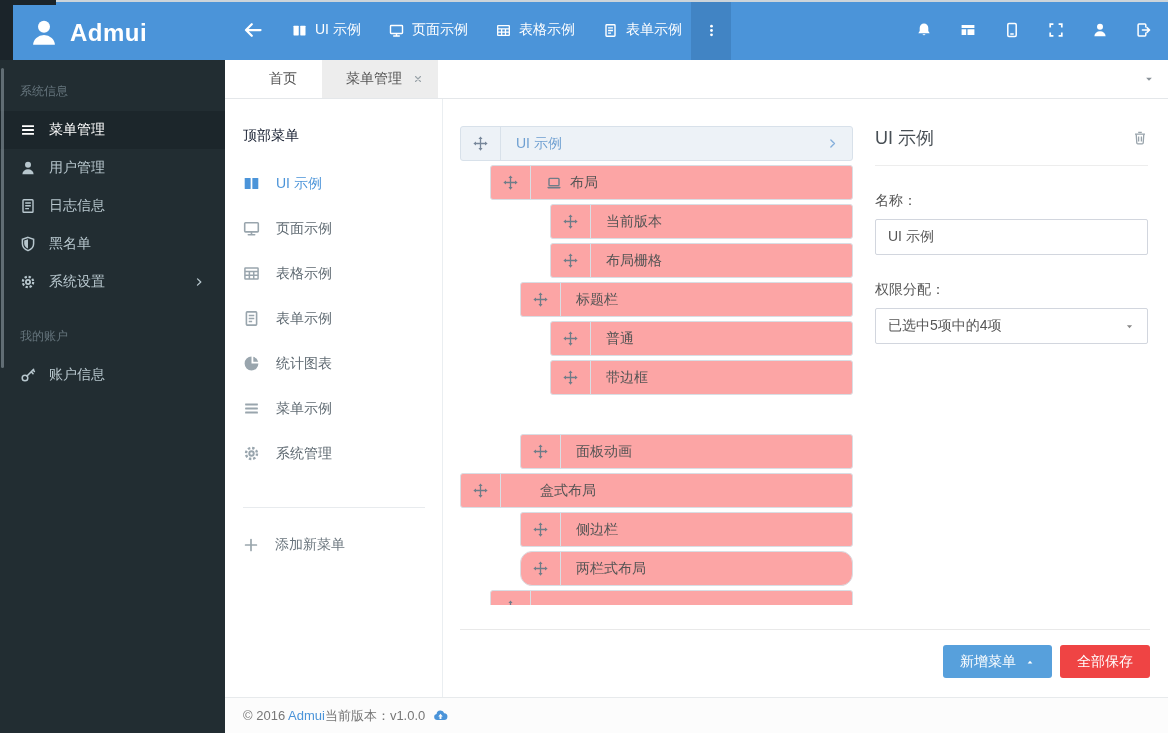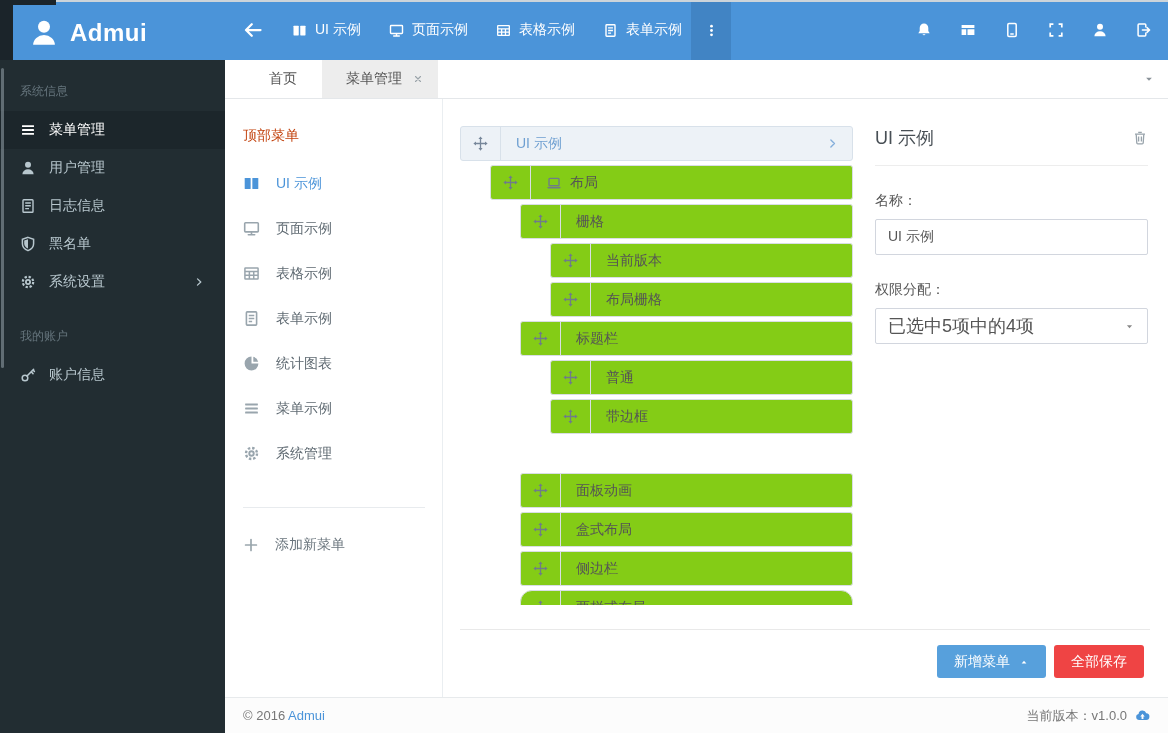--- a/index.html
+++ b/index.html
@@ -42,63 +42,63 @@
 #tabbar{position:relative;height:39px;background:#fff;border-bottom:1px solid #e4e7ea;display:flex;padding-left:19px}
 .tab{display:flex;align-items:center;gap:11px;padding:0 25px;font-size:14px;color:#555;height:38px;cursor:pointer}
 .tab.active{background:#ededed;padding:0 15px 0 24px}
 .tab-close{width:10px;height:10px;color:#9aa3a9;cursor:pointer}
 #tab-caret{position:absolute;right:6px;top:0;height:38px;width:26px;display:flex;align-items:center;justify-content:center;color:#8a9299;cursor:pointer}
 #tab-caret .ic{width:12px;height:12px}
 #content{position:absolute;left:0;top:39px;width:943px;height:598px;background:#fff}
 
 
 #menu-col{position:absolute;left:0;top:0;width:218px;height:598px;border-right:1px solid #eaeef1}
-.menu-col-title{position:absolute;left:18px;top:28px;font-size:14px;color:#c2410c}
+.menu-col-title{position:absolute;left:18px;top:28px;font-size:14px;color:#0f172a}
 #menu-list{position:absolute;left:0;top:62px;width:100%}
 .menu-item{display:flex;align-items:center;gap:16px;height:45px;padding-left:18px;font-size:14px;color:#5f6a72;cursor:pointer}
 .menu-item .ic{width:17px;height:17px;color:#99a5ad}
 .menu-item.active{color:#4b94d9}
 .menu-item.active .ic{color:#4b94d9}
 .menu-divider{position:absolute;left:18px;top:408px;width:182px;height:1px;background:#e8ebee}
 .menu-add{position:absolute;left:0;top:423px;width:100%;display:flex;align-items:center;gap:16px;height:45px;padding-left:18px;font-size:14px;color:#6a757d;cursor:pointer}
 .menu-add .ic{width:16px;height:16px;color:#9aa6ad}
 
 
 #tree{position:absolute;left:235px;top:27px;width:393px;height:479px;overflow:hidden}
-.tree-row{display:flex;align-items:stretch;height:35px;margin-bottom:4px;background:#84cc16;border:1px solid #d9dee4;border-radius:3px;cursor:pointer}
+.tree-row{display:flex;align-items:stretch;height:35px;margin-bottom:4px;background:#fca5a5;border:1px solid #d9dee4;border-radius:3px;cursor:pointer}
 .tree-handle{width:40px;display:flex;align-items:center;justify-content:center;border-right:1px solid #d9dee4;color:#6f7c88;cursor:move}
 .tree-handle .ic{width:15px;height:15px}
 .tree-label{display:flex;align-items:center;gap:8px;padding-left:15px;font-size:14px;color:#555;flex:1}
 .tree-label .ic{width:16px;height:16px;color:#6f7c88}
 .tree-chev{display:flex;align-items:center;padding-right:13px;color:#84aedb}
 .tree-chev .ic{width:13px;height:13px}
 .tree-row.selected{background:#edf2f7;border-color:#d8e1ea}
 .tree-row.selected .tree-handle{border-color:#d8e1ea;color:#77879a}
 .tree-row.selected .tree-label{color:#6e9fd1}
 
 #mid-divider{position:absolute;left:235px;top:530px;width:690px;height:1px;background:#e9e9e9}
-#actions{position:absolute;top:546px;right:24px;display:flex;gap:8px}
+#actions{position:absolute;top:546px;right:18px;display:flex;gap:8px}
 .btn{display:flex;align-items:center;gap:9px;height:33px;padding:0 17px;border-radius:3px;color:#fff;font-size:14px;cursor:pointer;border:none}
 .btn-blue{background:#57a0dc}
 .btn-green{background:#ef4444}
 .btn .ic{width:10px;height:10px}
 
 
 #detail{position:absolute;left:650px;top:27px;width:273px}
 .detail-head{display:flex;align-items:center;justify-content:space-between}
 .detail-title{font-size:18px;color:#484f55}
 .detail-trash{color:#98a3ab;cursor:pointer;width:16px;height:16px}
 .detail-hr{margin-top:15px;height:1px;background:#ededed}
 .field-label{margin-top:26px;font-size:14px;color:#555}
 .text-input{margin-top:9px;width:100%;height:36px;border:1px solid #d2d6de;border-radius:2px;padding:0 12px;font-size:14px;color:#555;font-family:inherit;background:#fff}
-.select{margin-top:9px;width:100%;height:36px;border:1px solid #d2d6de;border-radius:2px;display:flex;align-items:center;justify-content:space-between;padding:16px 12px;font-size:18px;color:#555;cursor:pointer}
+.select{margin-top:9px;width:100%;height:36px;border:1px solid #d2d6de;border-radius:2px;display:flex;align-items:center;justify-content:space-between;padding:16px 12px;font-size:14px;color:#555;cursor:pointer}
 .select .ic{width:11px;height:11px;color:#888}
 
 
-#footer{position:absolute;left:225px;top:697px;width:943px;height:36px;background:#fcfcfc;border-top:1px solid #e7eaec;display:flex;align-items:center;justify-content:space-between;padding:0 18px;font-size:13px;color:#777}
+#footer{position:absolute;left:225px;top:697px;width:943px;height:36px;background:#fcfcfc;border-top:1px solid #e7eaec;display:flex;align-items:center;padding:0 18px;font-size:13px;color:#777}
 .footer-left a{color:#4b94d9;text-decoration:none;cursor:pointer}
 .footer-right{display:flex;align-items:center;gap:8px}
 .footer-right .ic{width:15px;height:15px;color:#4b94d9;cursor:pointer}
 </style>
 </head>
 <body>
 
 <div id="topbar">
   <div id="top-edge"></div>
   <div id="corner-dark-v"></div>
@@ -417,82 +417,69 @@
           <div class="tree-label">
             <span class="ic">
               <svg viewBox="0 0 16 16">
                 <rect x="3" y="3.4" width="10" height="7.2" rx="0.8" fill="none" stroke="currentColor" stroke-width="1.4"></rect>
                 <rect x="1.4" y="11.8" width="13.2" height="1.6" rx="0.8" fill="currentColor"></rect>
               </svg>
             </span>
             <span>布局</span>
           </div>
         </div>
+        <div class="tree-row" style="margin-left: 90px;">
+          <div class="tree-handle">
+            <span class="ic">
+              <svg viewBox="0 0 16 16" stroke="currentColor" stroke-width="1.4" stroke-linecap="round">
+                <path d="M8 2.6 V13.4 M2.6 8 H13.4" fill="none"></path>
+                <path d="M8 0.4 L5.8 3.2 H10.2 Z M8 15.6 L5.8 12.8 H10.2 Z M0.4 8 L3.2 5.8 V10.2 Z M15.6 8 L12.8 5.8 V10.2 Z" fill="currentColor" stroke="none"></path>
+              </svg>
+            </span>
+          </div>
+          <div class="tree-label">
+            <span>当前版本</span>
+          </div>
+        </div>
+        <div class="tree-row" style="margin-left: 90px;">
+          <div class="tree-handle">
+            <span class="ic">
+              <svg viewBox="0 0 16 16" stroke="currentColor" stroke-width="1.4" stroke-linecap="round">
+                <path d="M8 2.6 V13.4 M2.6 8 H13.4" fill="none"></path>
+                <path d="M8 0.4 L5.8 3.2 H10.2 Z M8 15.6 L5.8 12.8 H10.2 Z M0.4 8 L3.2 5.8 V10.2 Z M15.6 8 L12.8 5.8 V10.2 Z" fill="currentColor" stroke="none"></path>
+              </svg>
+            </span>
+          </div>
+          <div class="tree-label">
+            <span>布局栅格</span>
+          </div>
+        </div>
         <div class="tree-row" style="margin-left: 60px;">
           <div class="tree-handle">
             <span class="ic">
               <svg viewBox="0 0 16 16" stroke="currentColor" stroke-width="1.4" stroke-linecap="round">
                 <path d="M8 2.6 V13.4 M2.6 8 H13.4" fill="none"></path>
                 <path d="M8 0.4 L5.8 3.2 H10.2 Z M8 15.6 L5.8 12.8 H10.2 Z M0.4 8 L3.2 5.8 V10.2 Z M15.6 8 L12.8 5.8 V10.2 Z" fill="currentColor" stroke="none"></path>
               </svg>
             </span>
           </div>
           <div class="tree-label">
-            <span>栅格</span>
+            <span>标题栏</span>
           </div>
         </div>
         <div class="tree-row" style="margin-left: 90px;">
           <div class="tree-handle">
             <span class="ic">
               <svg viewBox="0 0 16 16" stroke="currentColor" stroke-width="1.4" stroke-linecap="round">
                 <path d="M8 2.6 V13.4 M2.6 8 H13.4" fill="none"></path>
                 <path d="M8 0.4 L5.8 3.2 H10.2 Z M8 15.6 L5.8 12.8 H10.2 Z M0.4 8 L3.2 5.8 V10.2 Z M15.6 8 L12.8 5.8 V10.2 Z" fill="currentColor" stroke="none"></path>
               </svg>
             </span>
           </div>
           <div class="tree-label">
-            <span>当前版本</span>
-          </div>
-        </div>
-        <div class="tree-row" style="margin-left: 90px;">
-          <div class="tree-handle">
-            <span class="ic">
-              <svg viewBox="0 0 16 16" stroke="currentColor" stroke-width="1.4" stroke-linecap="round">
-                <path d="M8 2.6 V13.4 M2.6 8 H13.4" fill="none"></path>
-                <path d="M8 0.4 L5.8 3.2 H10.2 Z M8 15.6 L5.8 12.8 H10.2 Z M0.4 8 L3.2 5.8 V10.2 Z M15.6 8 L12.8 5.8 V10.2 Z" fill="currentColor" stroke="none"></path>
-              </svg>
-            </span>
-          </div>
-          <div class="tree-label">
-            <span>布局栅格</span>
-          </div>
-        </div>
-        <div class="tree-row" style="margin-left: 60px;">
-          <div class="tree-handle">
-            <span class="ic">
-              <svg viewBox="0 0 16 16" stroke="currentColor" stroke-width="1.4" stroke-linecap="round">
-                <path d="M8 2.6 V13.4 M2.6 8 H13.4" fill="none"></path>
-                <path d="M8 0.4 L5.8 3.2 H10.2 Z M8 15.6 L5.8 12.8 H10.2 Z M0.4 8 L3.2 5.8 V10.2 Z M15.6 8 L12.8 5.8 V10.2 Z" fill="currentColor" stroke="none"></path>
-              </svg>
-            </span>
-          </div>
-          <div class="tree-label">
-            <span>标题栏</span>
-          </div>
-        </div>
-        <div class="tree-row" style="margin-left: 90px;">
-          <div class="tree-handle">
-            <span class="ic">
-              <svg viewBox="0 0 16 16" stroke="currentColor" stroke-width="1.4" stroke-linecap="round">
-                <path d="M8 2.6 V13.4 M2.6 8 H13.4" fill="none"></path>
-                <path d="M8 0.4 L5.8 3.2 H10.2 Z M8 15.6 L5.8 12.8 H10.2 Z M0.4 8 L3.2 5.8 V10.2 Z M15.6 8 L12.8 5.8 V10.2 Z" fill="currentColor" stroke="none"></path>
-              </svg>
-            </span>
-          </div>
-          <div class="tree-label">
             <span>普通</span>
           </div>
         </div>
         <div class="tree-row" style="margin-left: 90px; justify-content: center;">
           <div class="tree-handle">
             <span class="ic">
               <svg viewBox="0 0 16 16" stroke="currentColor" stroke-width="1.4" stroke-linecap="round">
                 <path d="M8 2.6 V13.4 M2.6 8 H13.4" fill="none"></path>
                 <path d="M8 0.4 L5.8 3.2 H10.2 Z M8 15.6 L5.8 12.8 H10.2 Z M0.4 8 L3.2 5.8 V10.2 Z M15.6 8 L12.8 5.8 V10.2 Z" fill="currentColor" stroke="none"></path>
               </svg>
@@ -508,21 +495,21 @@
               <svg viewBox="0 0 16 16" stroke="currentColor" stroke-width="1.4" stroke-linecap="round">
                 <path d="M8 2.6 V13.4 M2.6 8 H13.4" fill="none"></path>
                 <path d="M8 0.4 L5.8 3.2 H10.2 Z M8 15.6 L5.8 12.8 H10.2 Z M0.4 8 L3.2 5.8 V10.2 Z M15.6 8 L12.8 5.8 V10.2 Z" fill="currentColor" stroke="none"></path>
               </svg>
             </span>
           </div>
           <div class="tree-label">
             <span>面板动画</span>
           </div>
         </div>
-        <div class="tree-row" style="margin-left: 60px;">
+        <div class="tree-row" style=" gap: 24px;">
           <div class="tree-handle">
             <span class="ic">
               <svg viewBox="0 0 16 16" stroke="currentColor" stroke-width="1.4" stroke-linecap="round">
                 <path d="M8 2.6 V13.4 M2.6 8 H13.4" fill="none"></path>
                 <path d="M8 0.4 L5.8 3.2 H10.2 Z M8 15.6 L5.8 12.8 H10.2 Z M0.4 8 L3.2 5.8 V10.2 Z M15.6 8 L12.8 5.8 V10.2 Z" fill="currentColor" stroke="none"></path>
               </svg>
             </span>
           </div>
           <div class="tree-label">
             <span>盒式布局</span>

